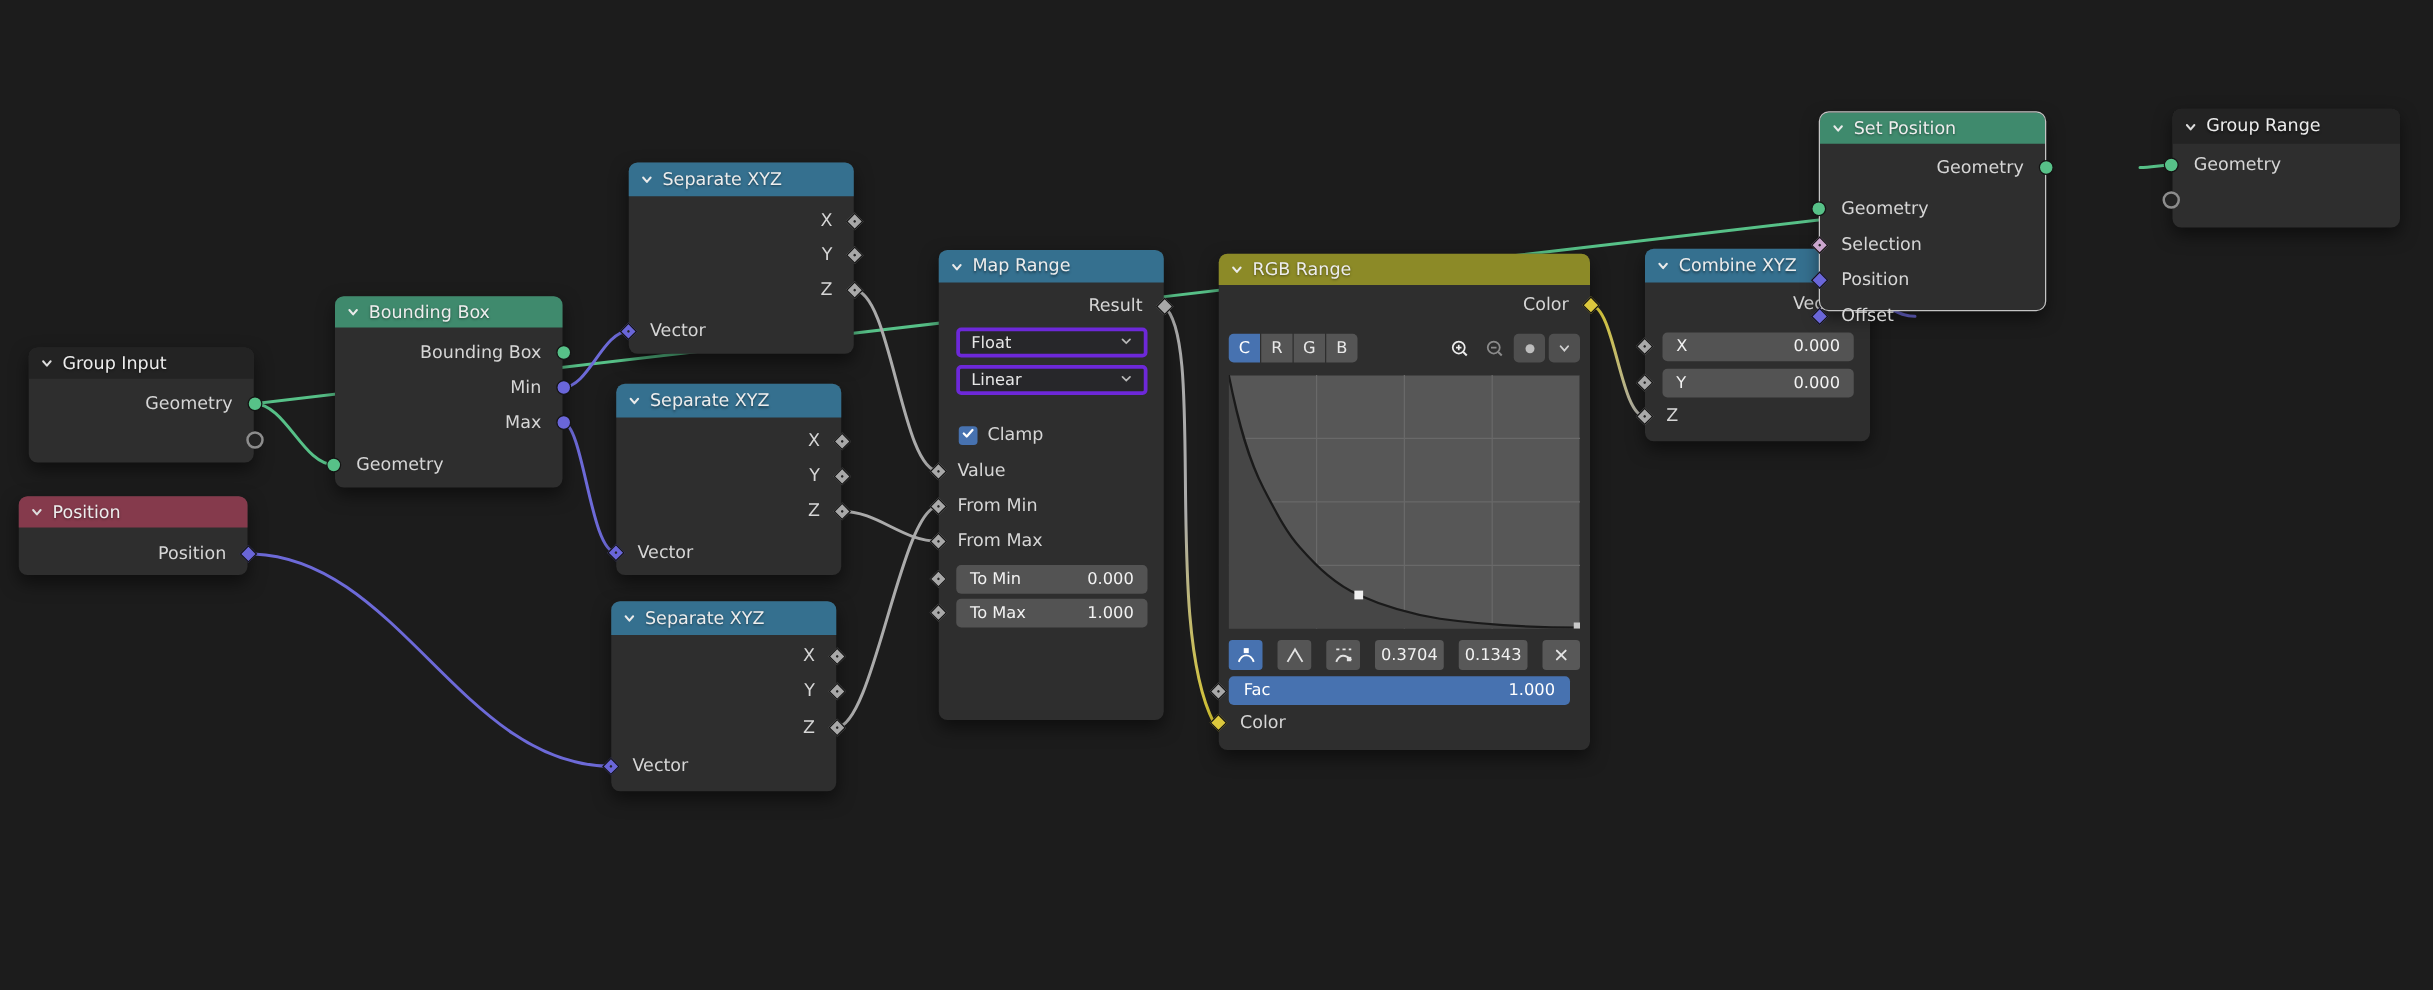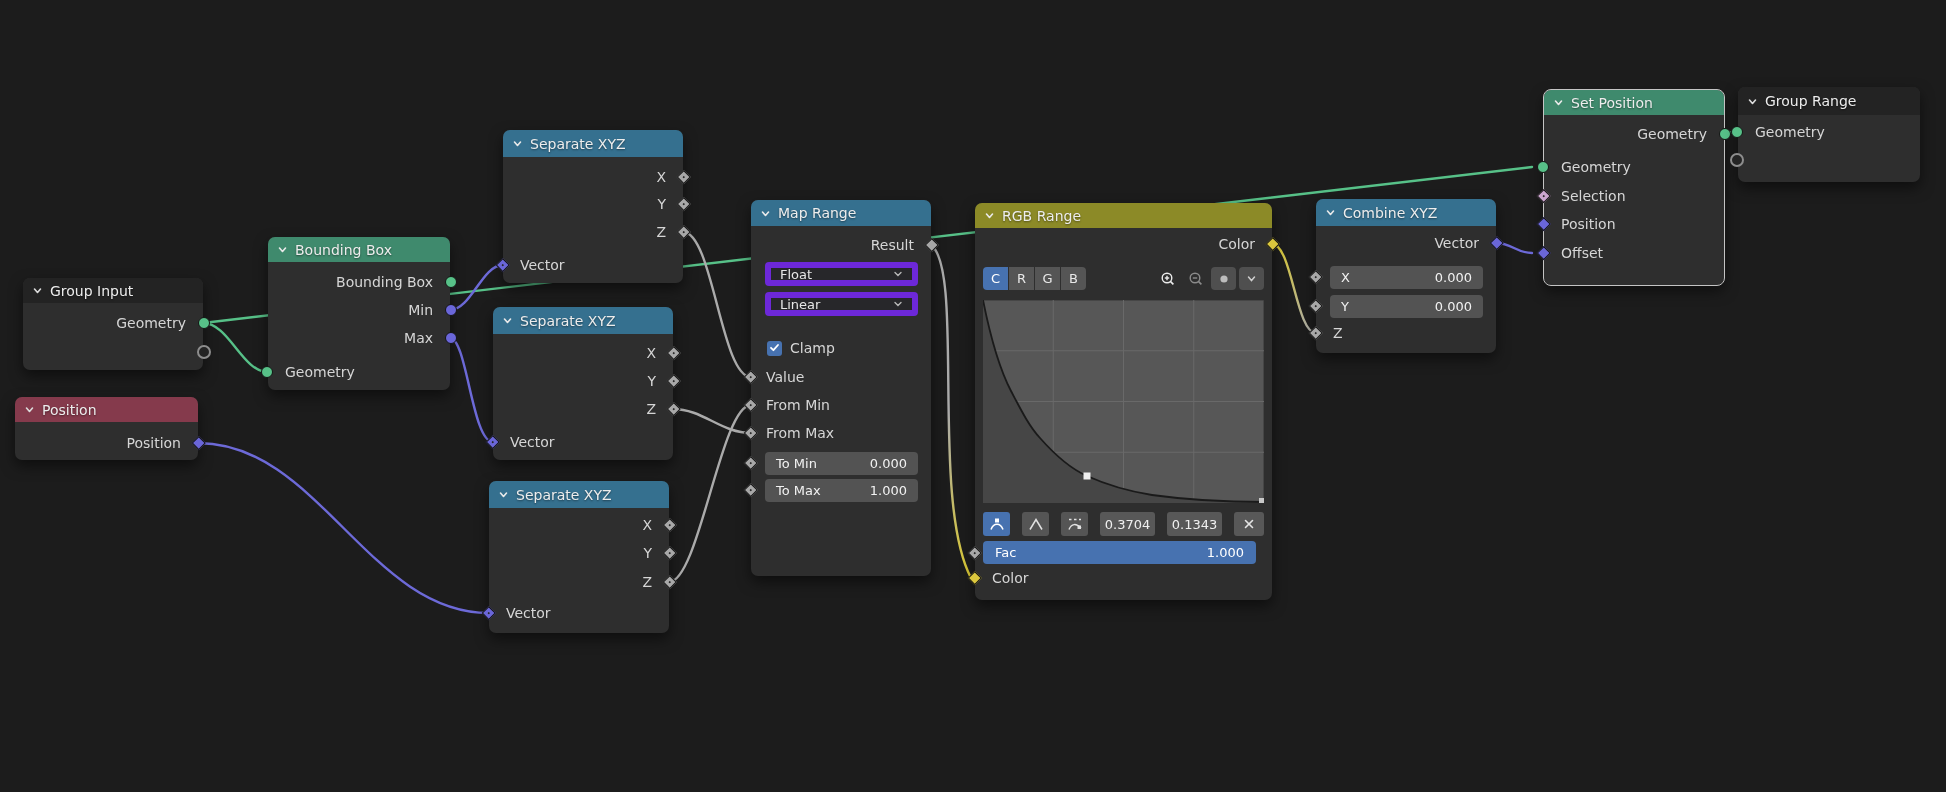--- a/index.html
+++ b/index.html
@@ -28,21 +28,21 @@
   .sock.r{right:-7px;} .sock.l{left:-7px;}
   .sock.d.r{right:-5px;} .sock.d.l{left:-5px;}
   .sock.fx{top:auto;margin-top:0;}
   .sock.dot::after{content:"";position:absolute;inset:2.5px;border-radius:50%;background:#242424;}
   .geo{background:#57c188;} .vec{background:#6a66d9;} .flt{background:#a8a8a8;}
   .col{background:#dcc83d;} .bool{background:#cba6ce;}
   .vsock{position:absolute;z-index:2;width:10px;height:10px;border-radius:50%;
     border:2px solid #8d8d8d;background:#242424;box-sizing:content-box;}
   .vsock.r{right:-8px;} .vsock.l{left:-8px;}
 
-  .dd{position:absolute;left:14px;right:13px;height:24px;background:#27272a;border:6px solid #6d28d9;
+  .dd{position:absolute;left:14px;right:13px;height:24px;background:#27272a;border:3px solid #6d28d9;
     border-radius:4px;display:flex;align-items:center;padding:0 9px;font-size:13px;color:#e6e6e6;box-sizing:border-box;}
   .dd .sp{flex:1;}
   .cbrow{position:absolute;left:16px;height:28px;display:flex;align-items:center;gap:8px;
     font-size:14px;color:#d6d6d6;}
   .cb{width:15px;height:15px;background:#4772b0;border-radius:3px;display:flex;
     align-items:center;justify-content:center;}
   .nf{position:absolute;height:23px;background:#535353;border-radius:4px;display:flex;
     align-items:center;justify-content:space-between;padding:0 11px;font-size:13px;color:#f2f2f2;}
   .slider{position:absolute;height:23px;background:#4772b0;border-radius:4px;display:flex;
     align-items:center;justify-content:space-between;padding:0 12px;font-size:13px;color:#fff;}
@@ -418,21 +418,21 @@
     <div class="nf" style="left:14px;right:13px;top:96px">
       <span>Y</span>
       <span>0.000</span>
     </div>
     <div class="row" style="top:120px">
       <span class="sock d l flt dot"></span>
       <span>Z</span>
     </div>
   </div>
 
-  <div class="node active" style="left:1544px;top:90px;width:180px;height:195px">
+  <div class="node active" style="left:1456px;top:90px;width:180px;height:158px">
     <div class="hdr h-green">
       <span class="chev">
           <svg width="11" height="11" viewBox="0 0 11 11">
             <polyline points="2.5,4 5.5,7.5 8.5,4" fill="none" stroke="#eaeaea" stroke-width="1.6" stroke-linecap="round" stroke-linejoin="round"></polyline>
           </svg>
         </span>
       <span>Set Position</span>
     </div>
     <div class="row out" style="top:30px">
       <span>Geometry</span>

